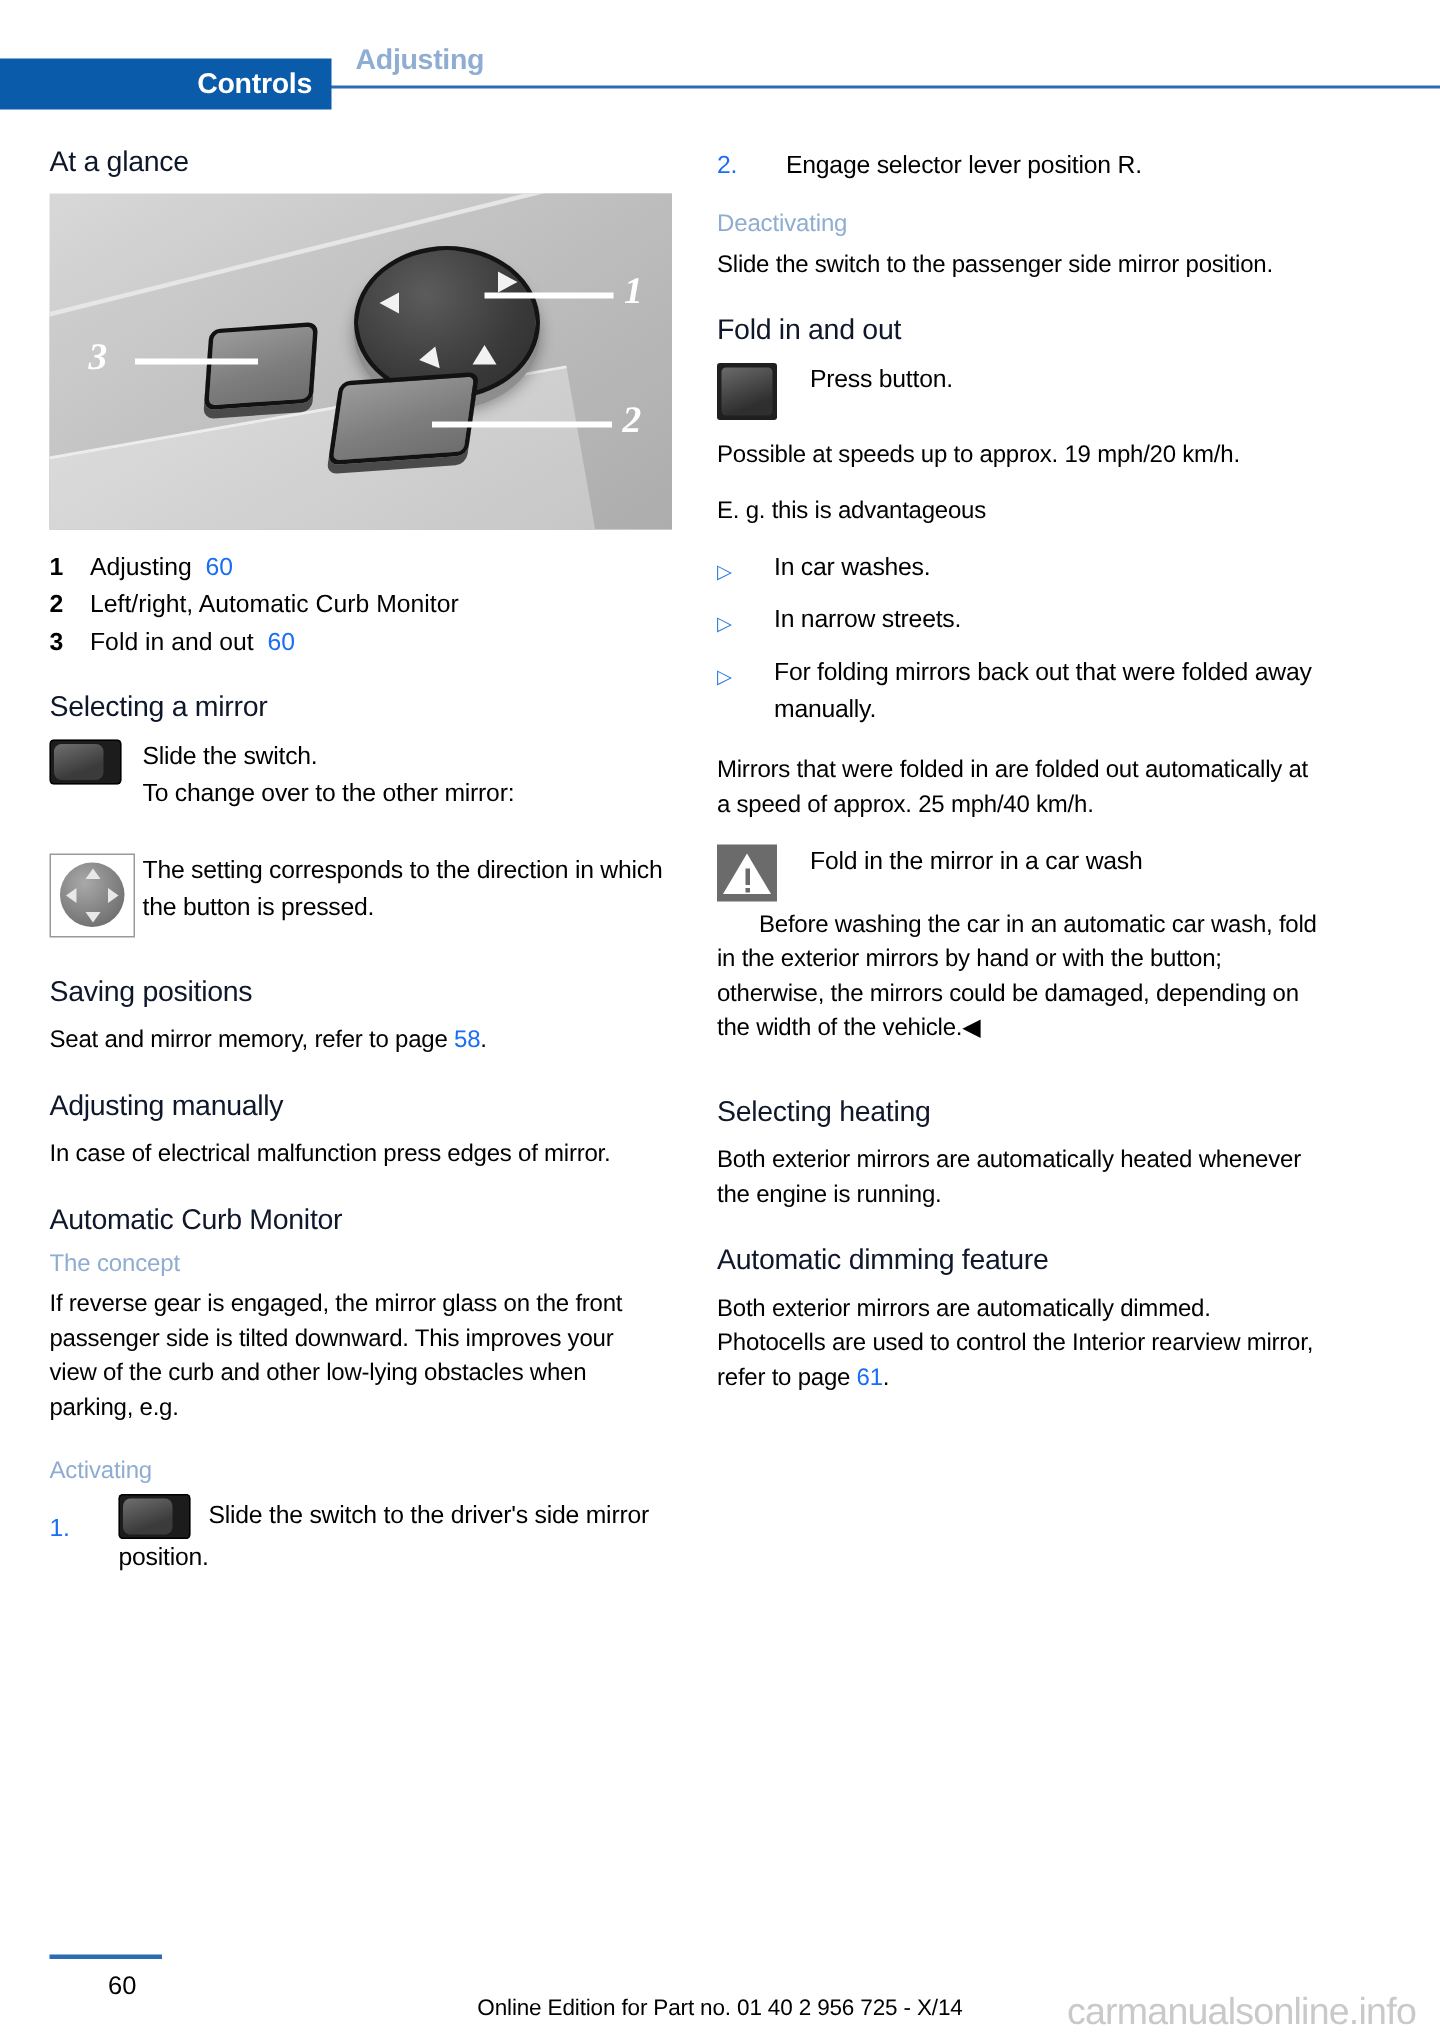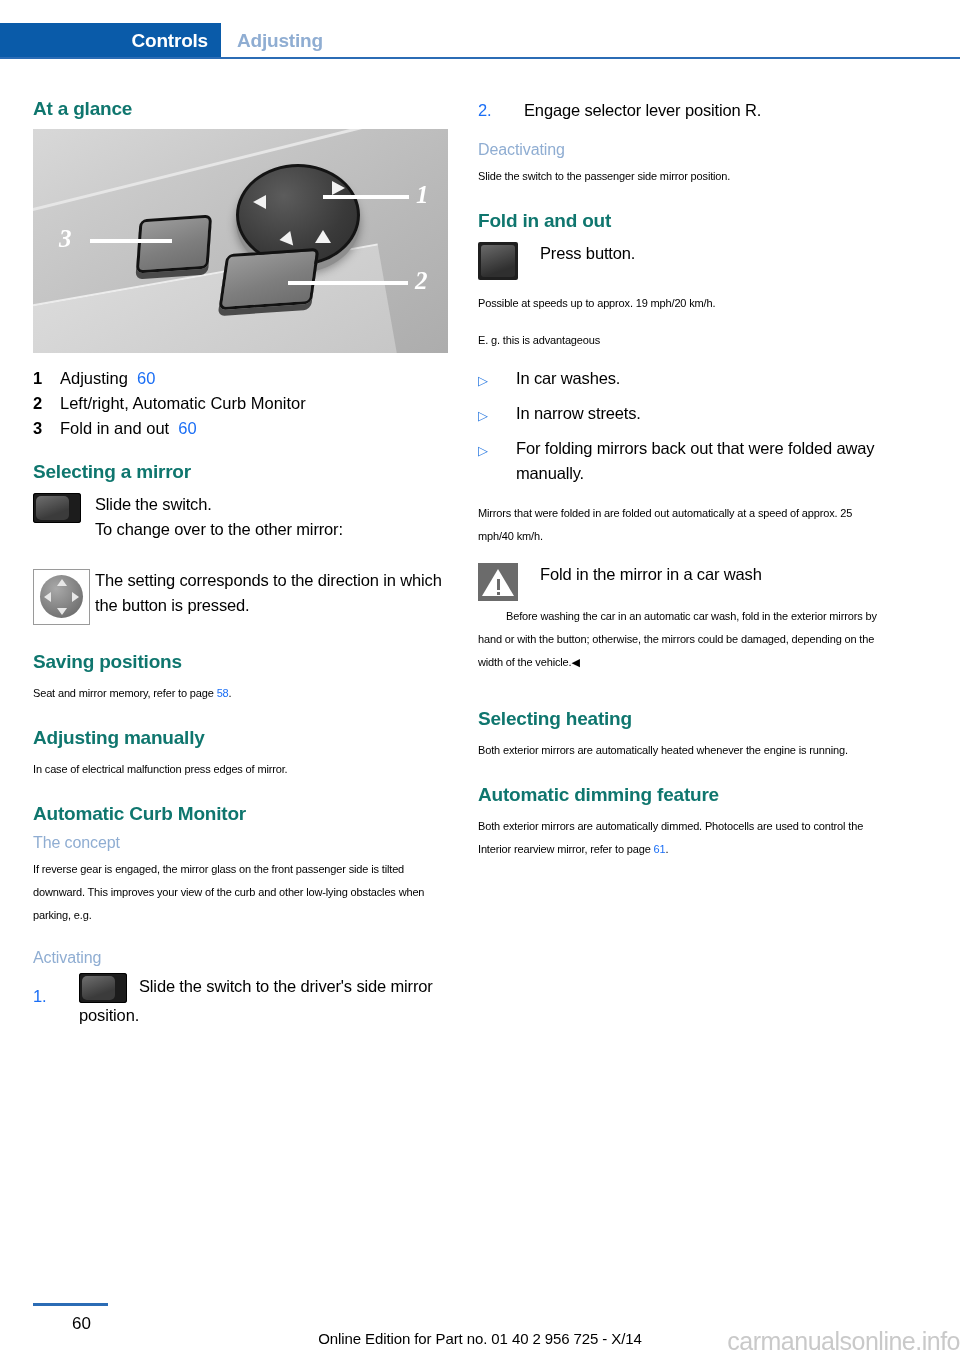--- a/index.html
+++ b/index.html
@@ -28,21 +28,21 @@
     position: absolute;
     left: 0;
     top: 34px;
     width: 960px;
     height: 2px;
     background: #2b6cb5;
   }
   .tab-chapter {
     position: absolute;
     left: 0;
-    top: 0;
+    top: 16px;
     width: 221px;
     height: 34px;
     background: #0a5ba9;
     box-sizing: border-box;
   }
   .tab-chapter span {
     position: absolute;
     right: 13px;
     top: 7px;
     color: #ffffff;
@@ -63,35 +63,35 @@
   
   .col {
     position: absolute;
     top: 98px;
     width: 415px;
   }
   .col-left  { left: 33px; }
   .col-right { left: 478px; }
 
   h2.sec {
-    color: #0f766e;
+    color: #0f172a;
     font-size: 19px;
-    font-weight: bold;
+    font-weight: normal;
     margin: 0 0 9px 0;
     letter-spacing: -0.2px;
   }
   h3.sub {
     color: #8fadd2;
     font-size: 16px;
     font-weight: normal;
     margin: 0 0 6px 0;
     letter-spacing: -0.1px;
   }
   p.body {
-    font-size: 11px;
+    font-size: 16px;
     line-height: 23px;
     margin: 0 13px 14px 0;
     letter-spacing: -0.15px;
   }
   .gap-lg { height: 20px; }
   .gap-md { height: 14px; }
   .gap-sm { height: 8px; }
 
   .ref {
     color: #1a6ef5;
@@ -404,21 +404,21 @@
     position: absolute;
     left: 0;
     top: 1330px;
     width: 960px;
     text-align: center;
     font-size: 15px;
     letter-spacing: -0.1px;
   }
   .watermark {
     position: absolute;
-    right: 0;
+    right: 16px;
     top: 1327px;
     font-size: 25px;
     color: #c9c9c9;
     letter-spacing: -0.5px;
     white-space: nowrap;
   }
 </style>
 </head>
 <body>
 

